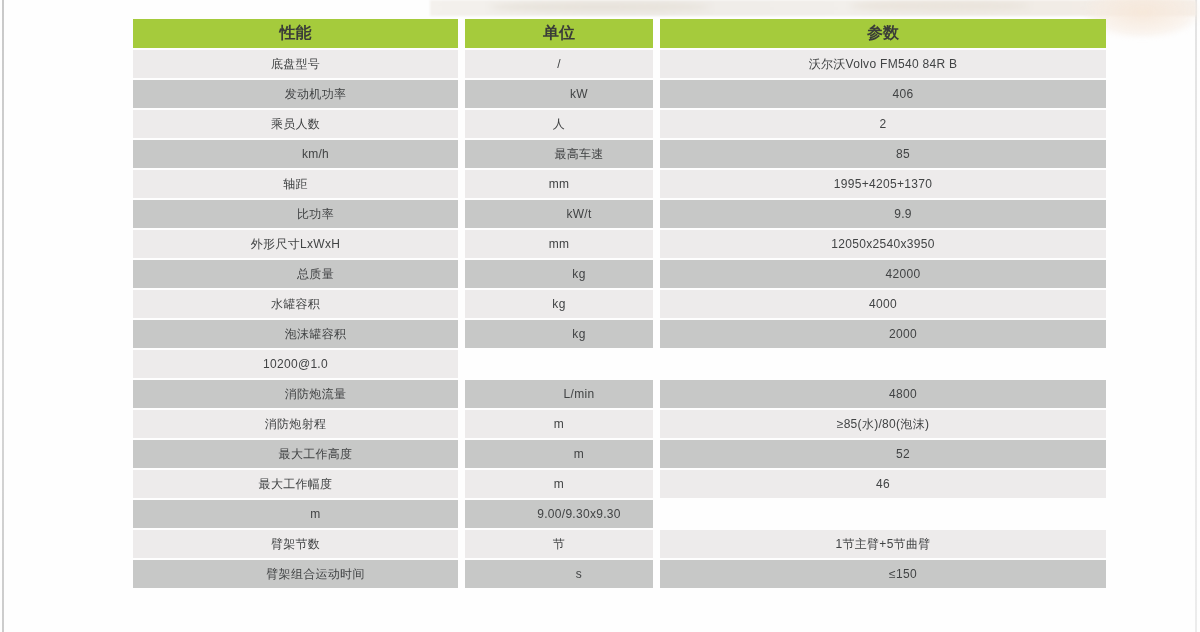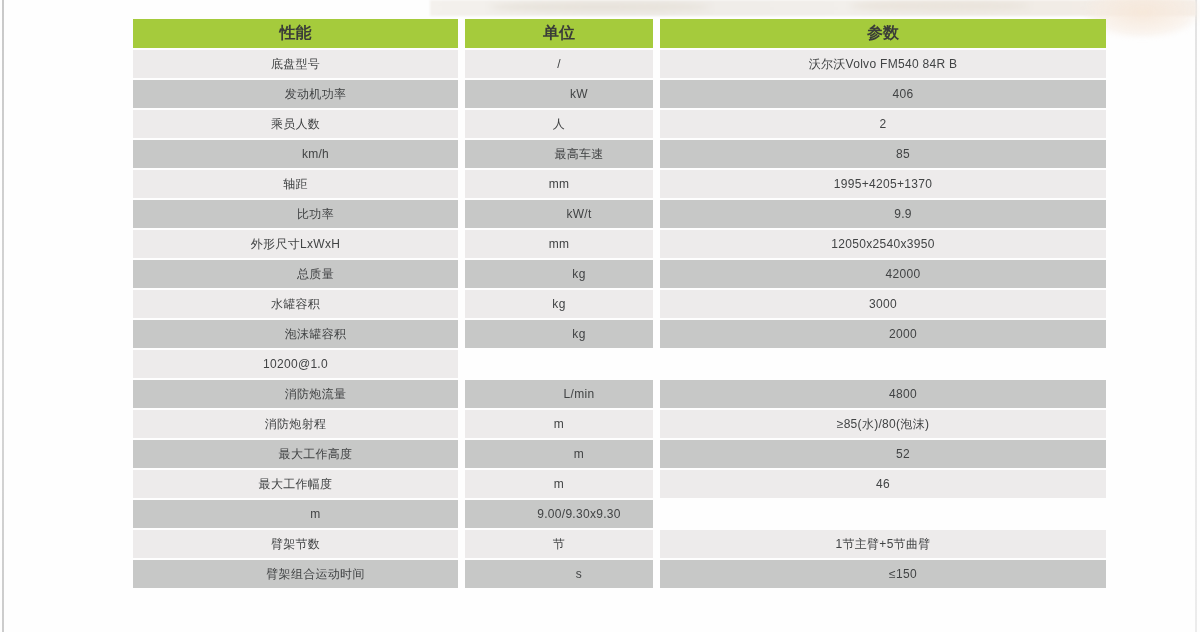--- a/index.html
+++ b/index.html
@@ -137,21 +137,21 @@
 
     <div class="tr body-row row-dark">
       <div class="td">总质量</div>
       <div class="td">kg</div>
       <div class="td">42000</div>
     </div>
 
     <div class="tr body-row row-light">
       <div class="td">水罐容积</div>
       <div class="td">kg</div>
-      <div class="td">3000</div>
+      <div class="td">4000</div>
     </div>
 
     <div class="tr body-row row-dark">
       <div class="td">泡沫罐容积</div>
       <div class="td">kg</div>
       <div class="td">2000</div>
     </div>
 
     <div class="tr body-row row-light">
       <div class="td">10200@1.0</div>

